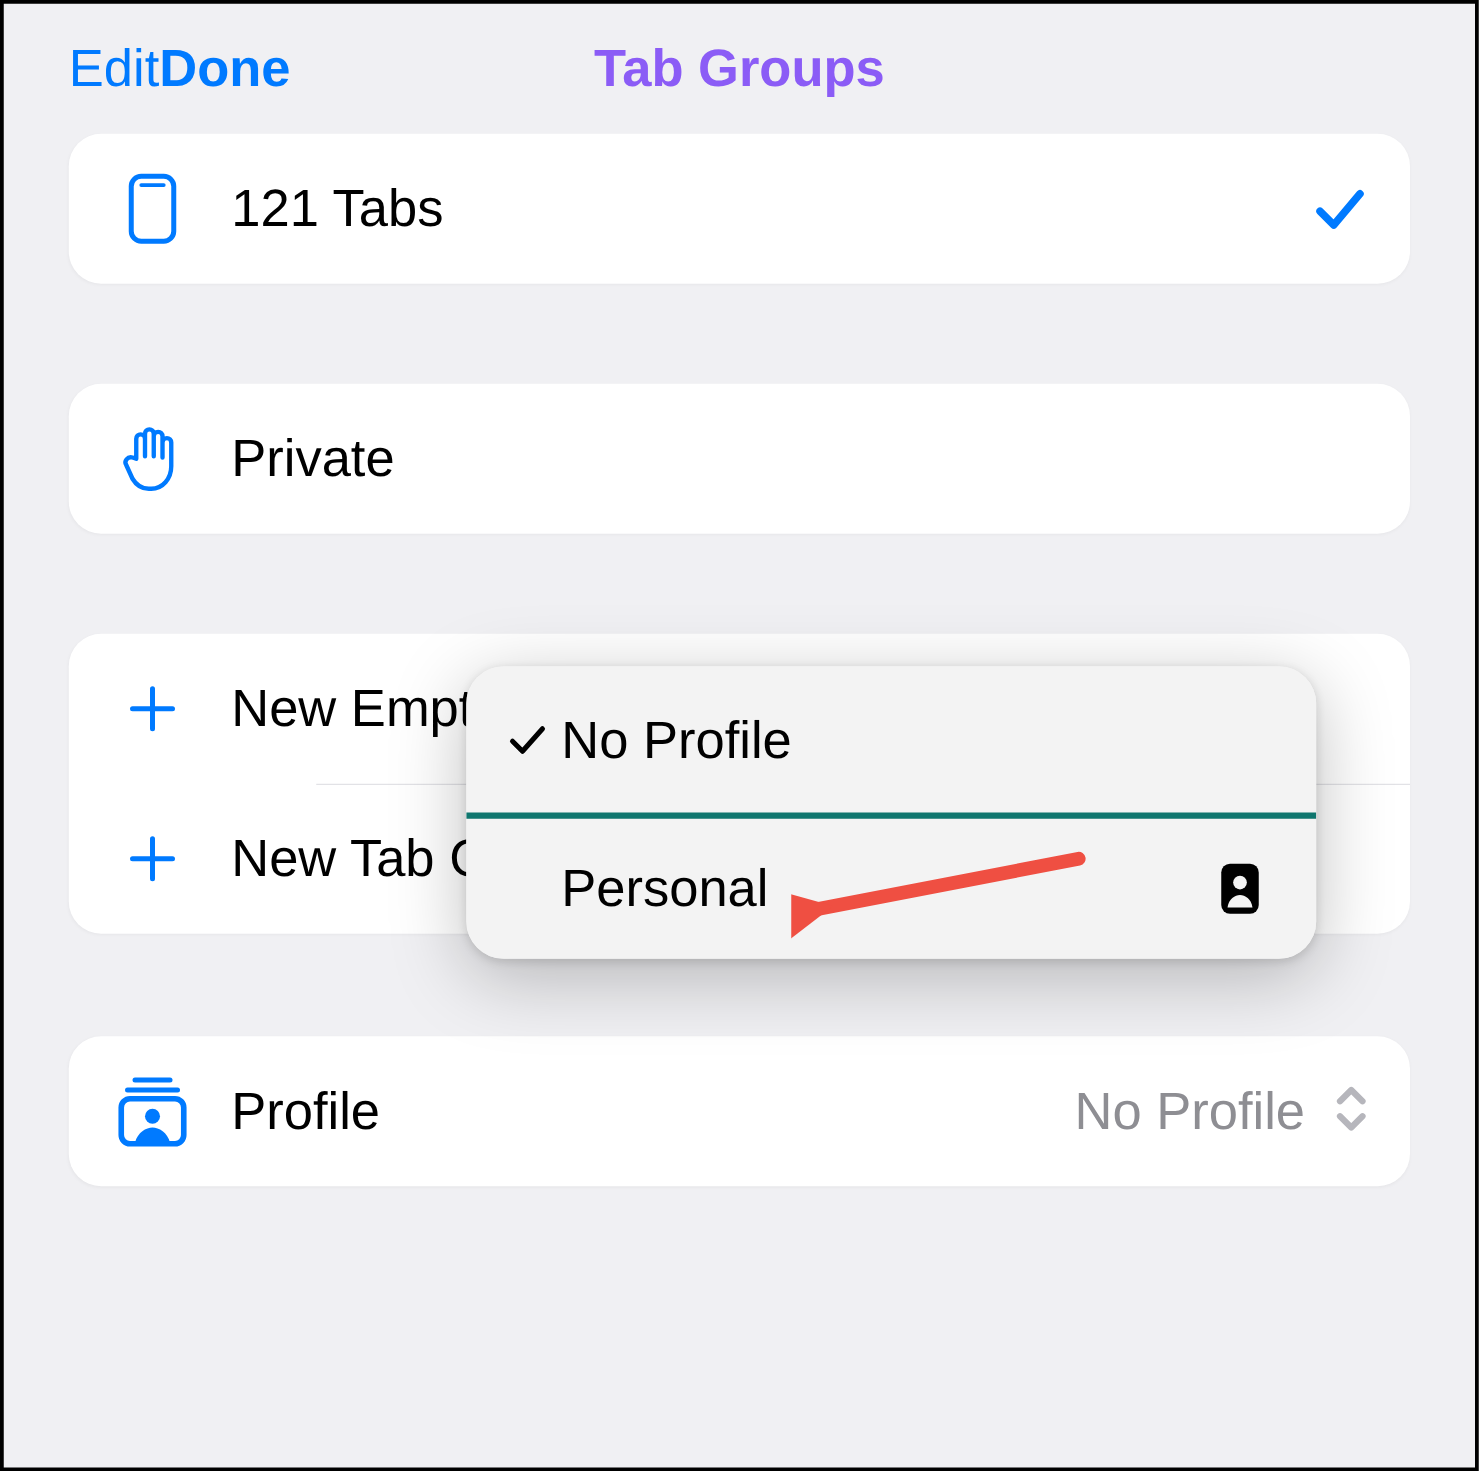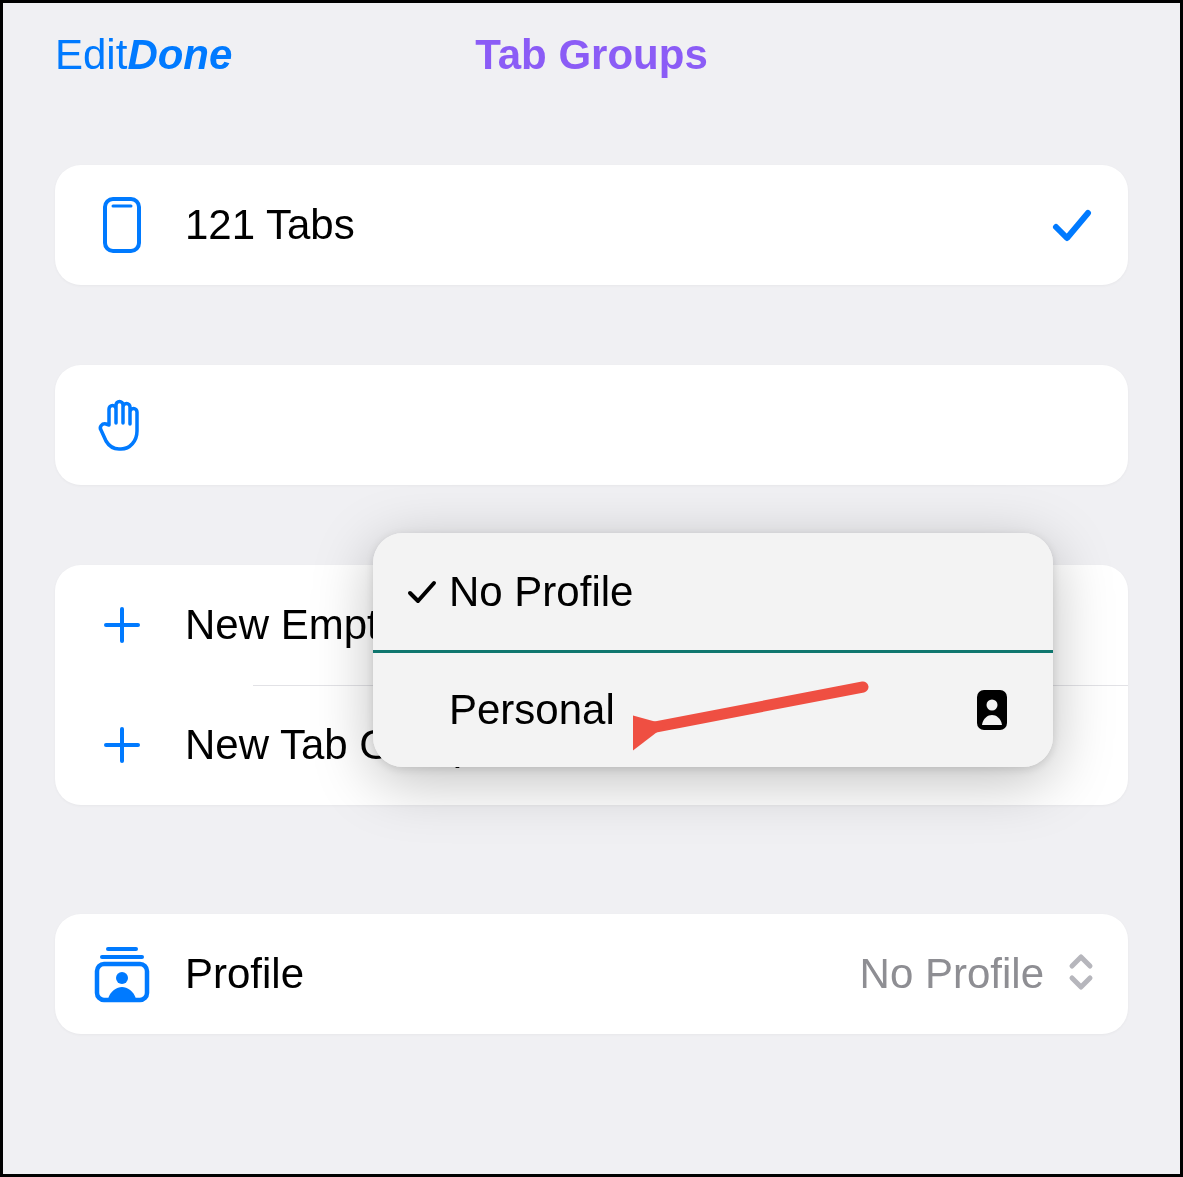--- a/index.html
+++ b/index.html
@@ -15,21 +15,21 @@
     align-items: center;
     justify-content: flex-start;
     padding: 28px 52px 28px 52px;
   }
   .header .left, .header .right {
     font-size: 42px;
     color: #007aff;
     font-weight: 400;
     cursor: pointer;
   }
-  .header .right { font-weight: 600; font-style: italic; }
+  .header .right { font-weight: 600; }
   .header .title {
     font-size: 42px;
     font-weight: 700;
     color: #8b5cf6;
     position: absolute;
     left: 50%;
     transform: translateX(-50%);
   }
 
   .card {
@@ -57,24 +57,24 @@
     font-size: 42px;
     color: #000;
     flex: 1;
   }
   .row .trailing {
     display: flex;
     align-items: center;
     gap: 12px;
   }
 
-  .tabs-card { margin-top: 58px; }
+  .tabs-card { }
   .private-card { margin-top: 80px; }
   .new-card { margin-top: 80px; }
-  .profile-card { margin-top: 109px; }
+  .profile-card { margin-top: 82px; }
 
   .new-card .row + .row { position: relative; }
   .new-card .row + .row::before {
     content: "";
     position: absolute;
     left: 198px; right: 0; top: 0;
     height: 1px;
     background: #e2e2e6;
   }
 
@@ -103,21 +103,21 @@
     overflow: hidden;
   }
   .menu-item {
     display: flex;
     align-items: center;
     height: 117px;
     padding: 0 44px 0 22px;
     cursor: pointer;
     background: #f3f3f3;
   }
-  .menu-item + .menu-item { border-top: 3px solid #0f766e; }
+  .menu-item + .menu-item { border-top: 5px solid #0f766e; }
   .menu-item .mi-check {
     width: 54px;
     display: flex;
     justify-content: center;
     font-size: 38px;
     color: #000;
   }
   .menu-item .mi-label {
     font-size: 42px;
     color: #000;
@@ -162,20 +162,21 @@
   </div>
 </div>
 
 <div class="card private-card">
   <div class="row">
     <span class="icon-slot">
       <svg width="50" height="56" viewBox="0 0 50 56">
         <path d="M12 28 V12 a3.5 3.5 0 0 1 7 0 V26 M19 26 V8 a3.5 3.5 0 0 1 7 0 V26 M26 26 V10 a3.5 3.5 0 0 1 7 0 V27 M33 27 V15 a3.5 3.5 0 0 1 7 0 V34 c0 10 -7 18 -16 18 h-2 c-6 0 -10 -3 -13 -8 L4 33 c-2 -3 1 -7 5 -6 l3 1" fill="none" stroke="#007aff" stroke-width="3.5" stroke-linecap="round" stroke-linejoin="round"></path>
       </svg>
     </span>
+    <span class="label">Private</span>
   </div>
 </div>
 
 <div class="card new-card">
   <div class="row">
     <span class="icon-slot plus">
       <svg width="44" height="44" viewBox="0 0 44 44">
         <line x1="22" y1="6" x2="22" y2="38" stroke="#007aff" stroke-width="4" stroke-linecap="round"></line>
         <line x1="6" y1="22" x2="38" y2="22" stroke="#007aff" stroke-width="4" stroke-linecap="round"></line>
       </svg>

